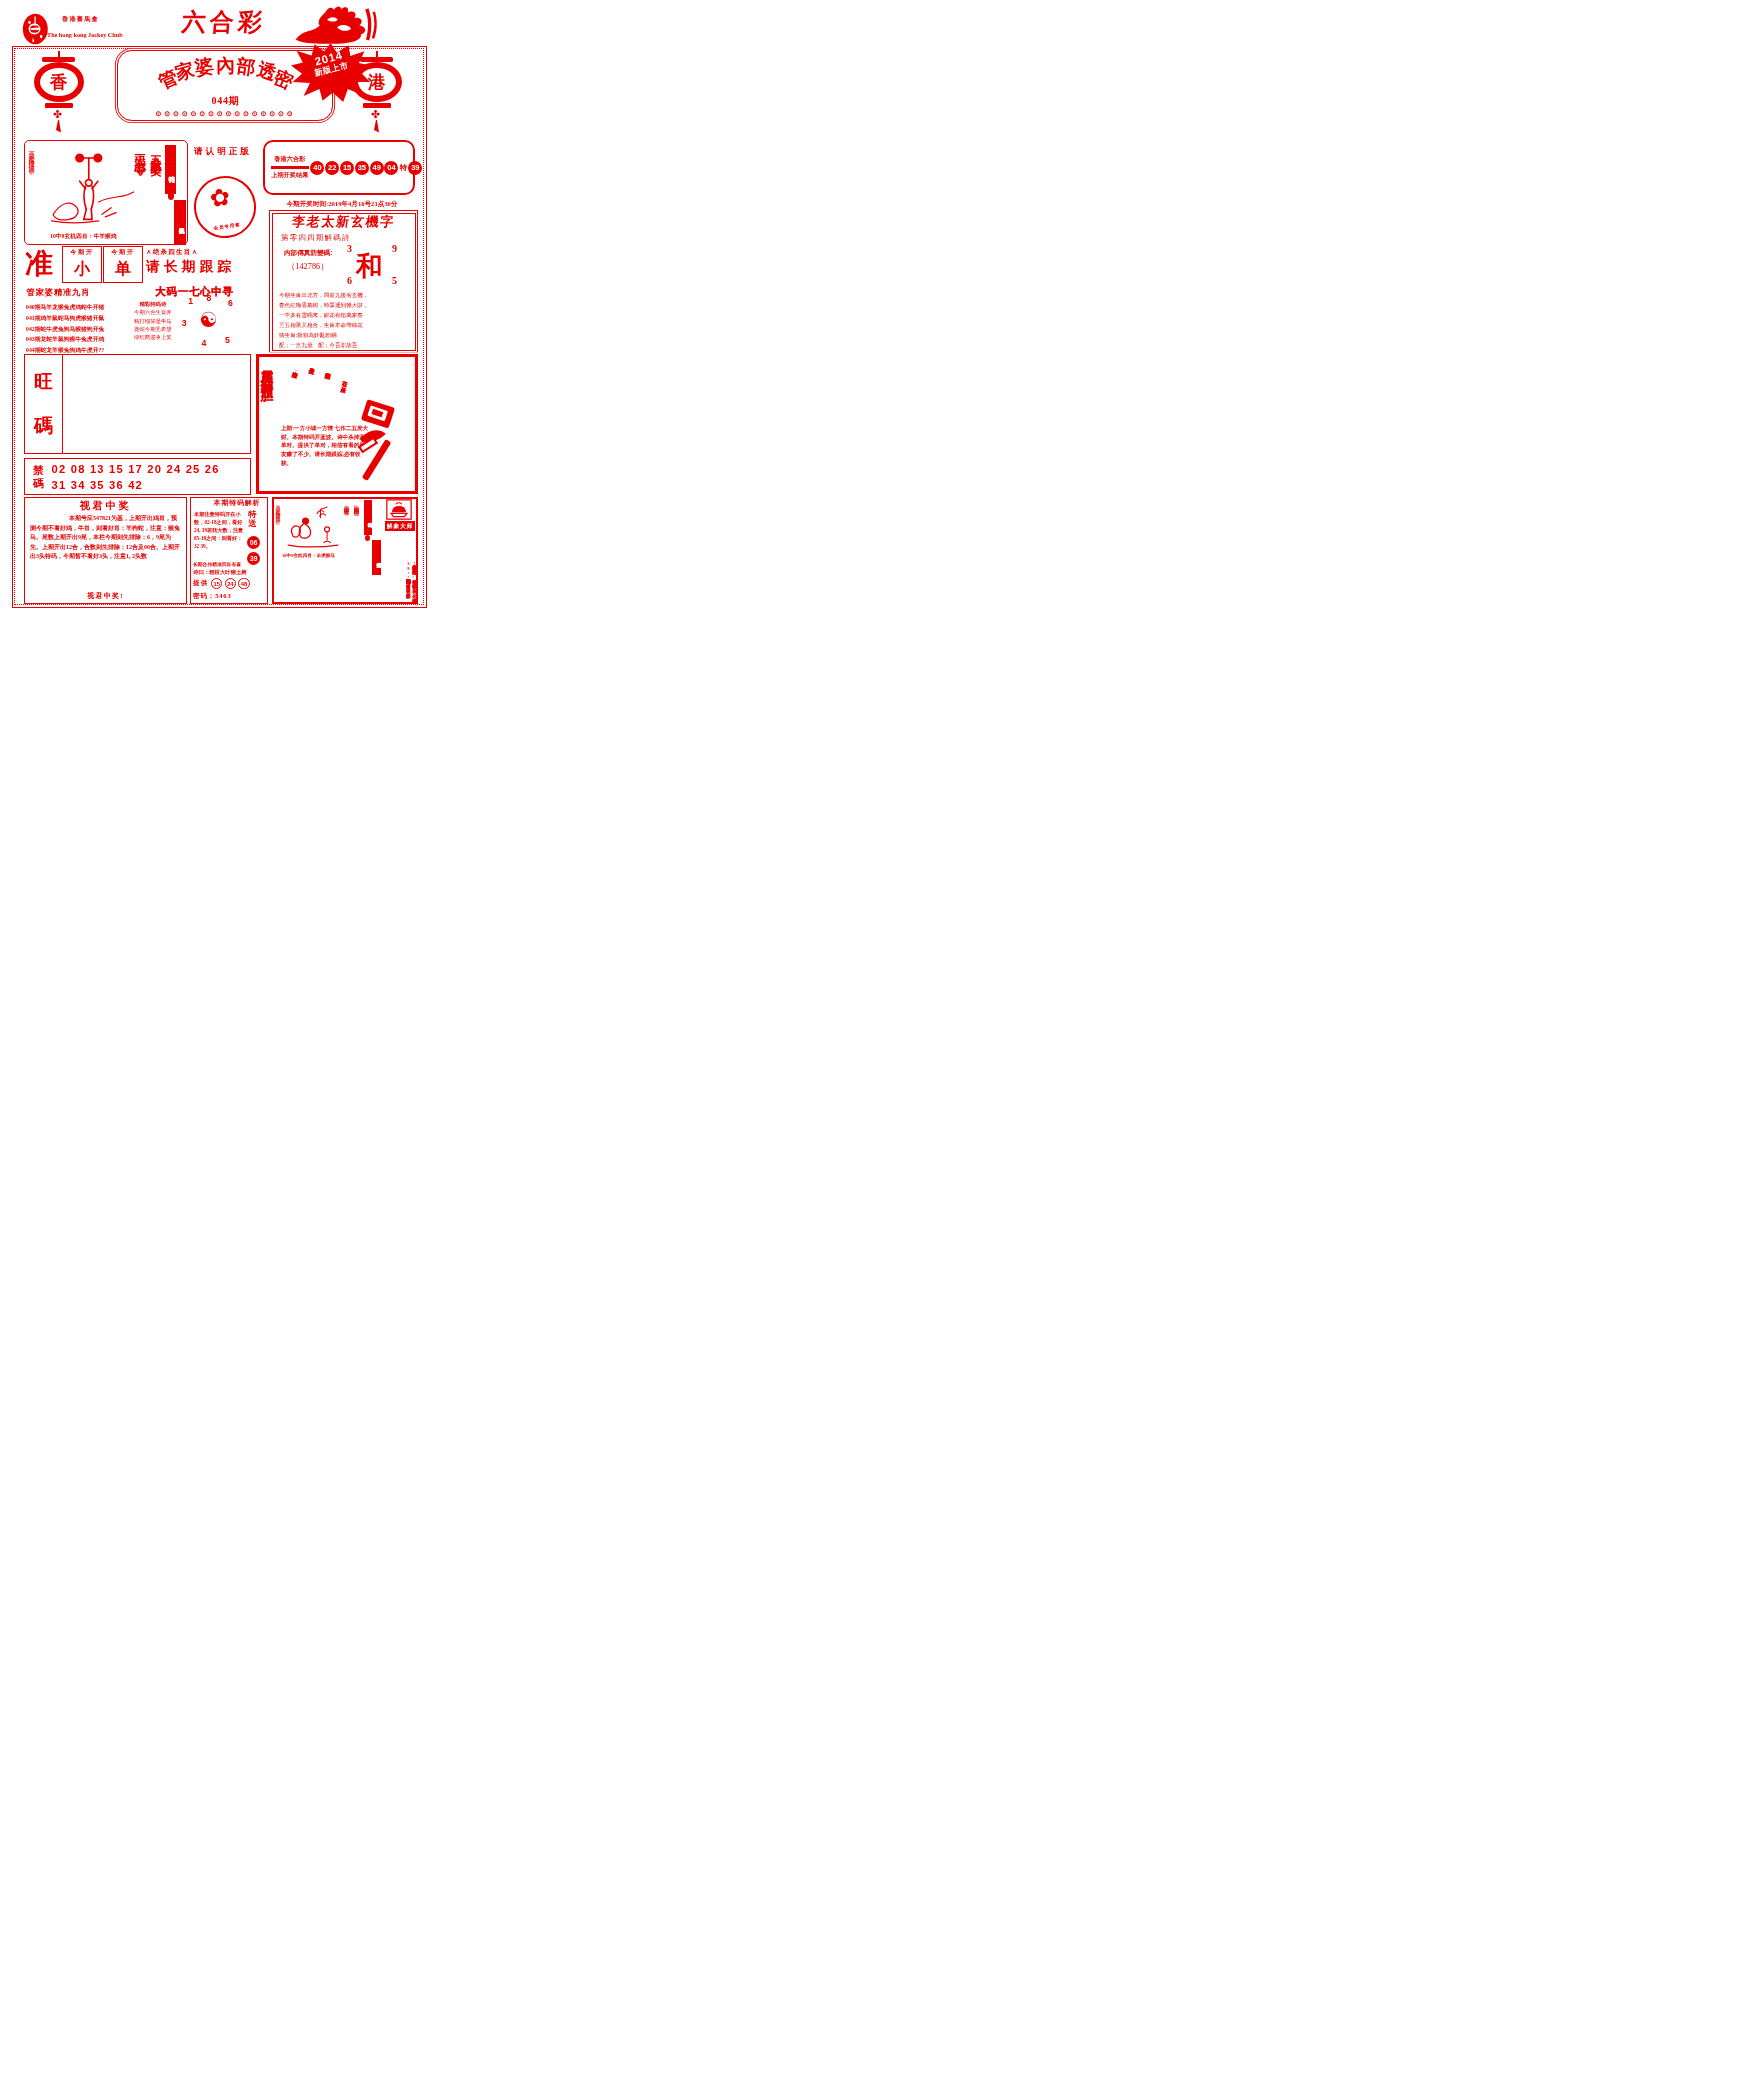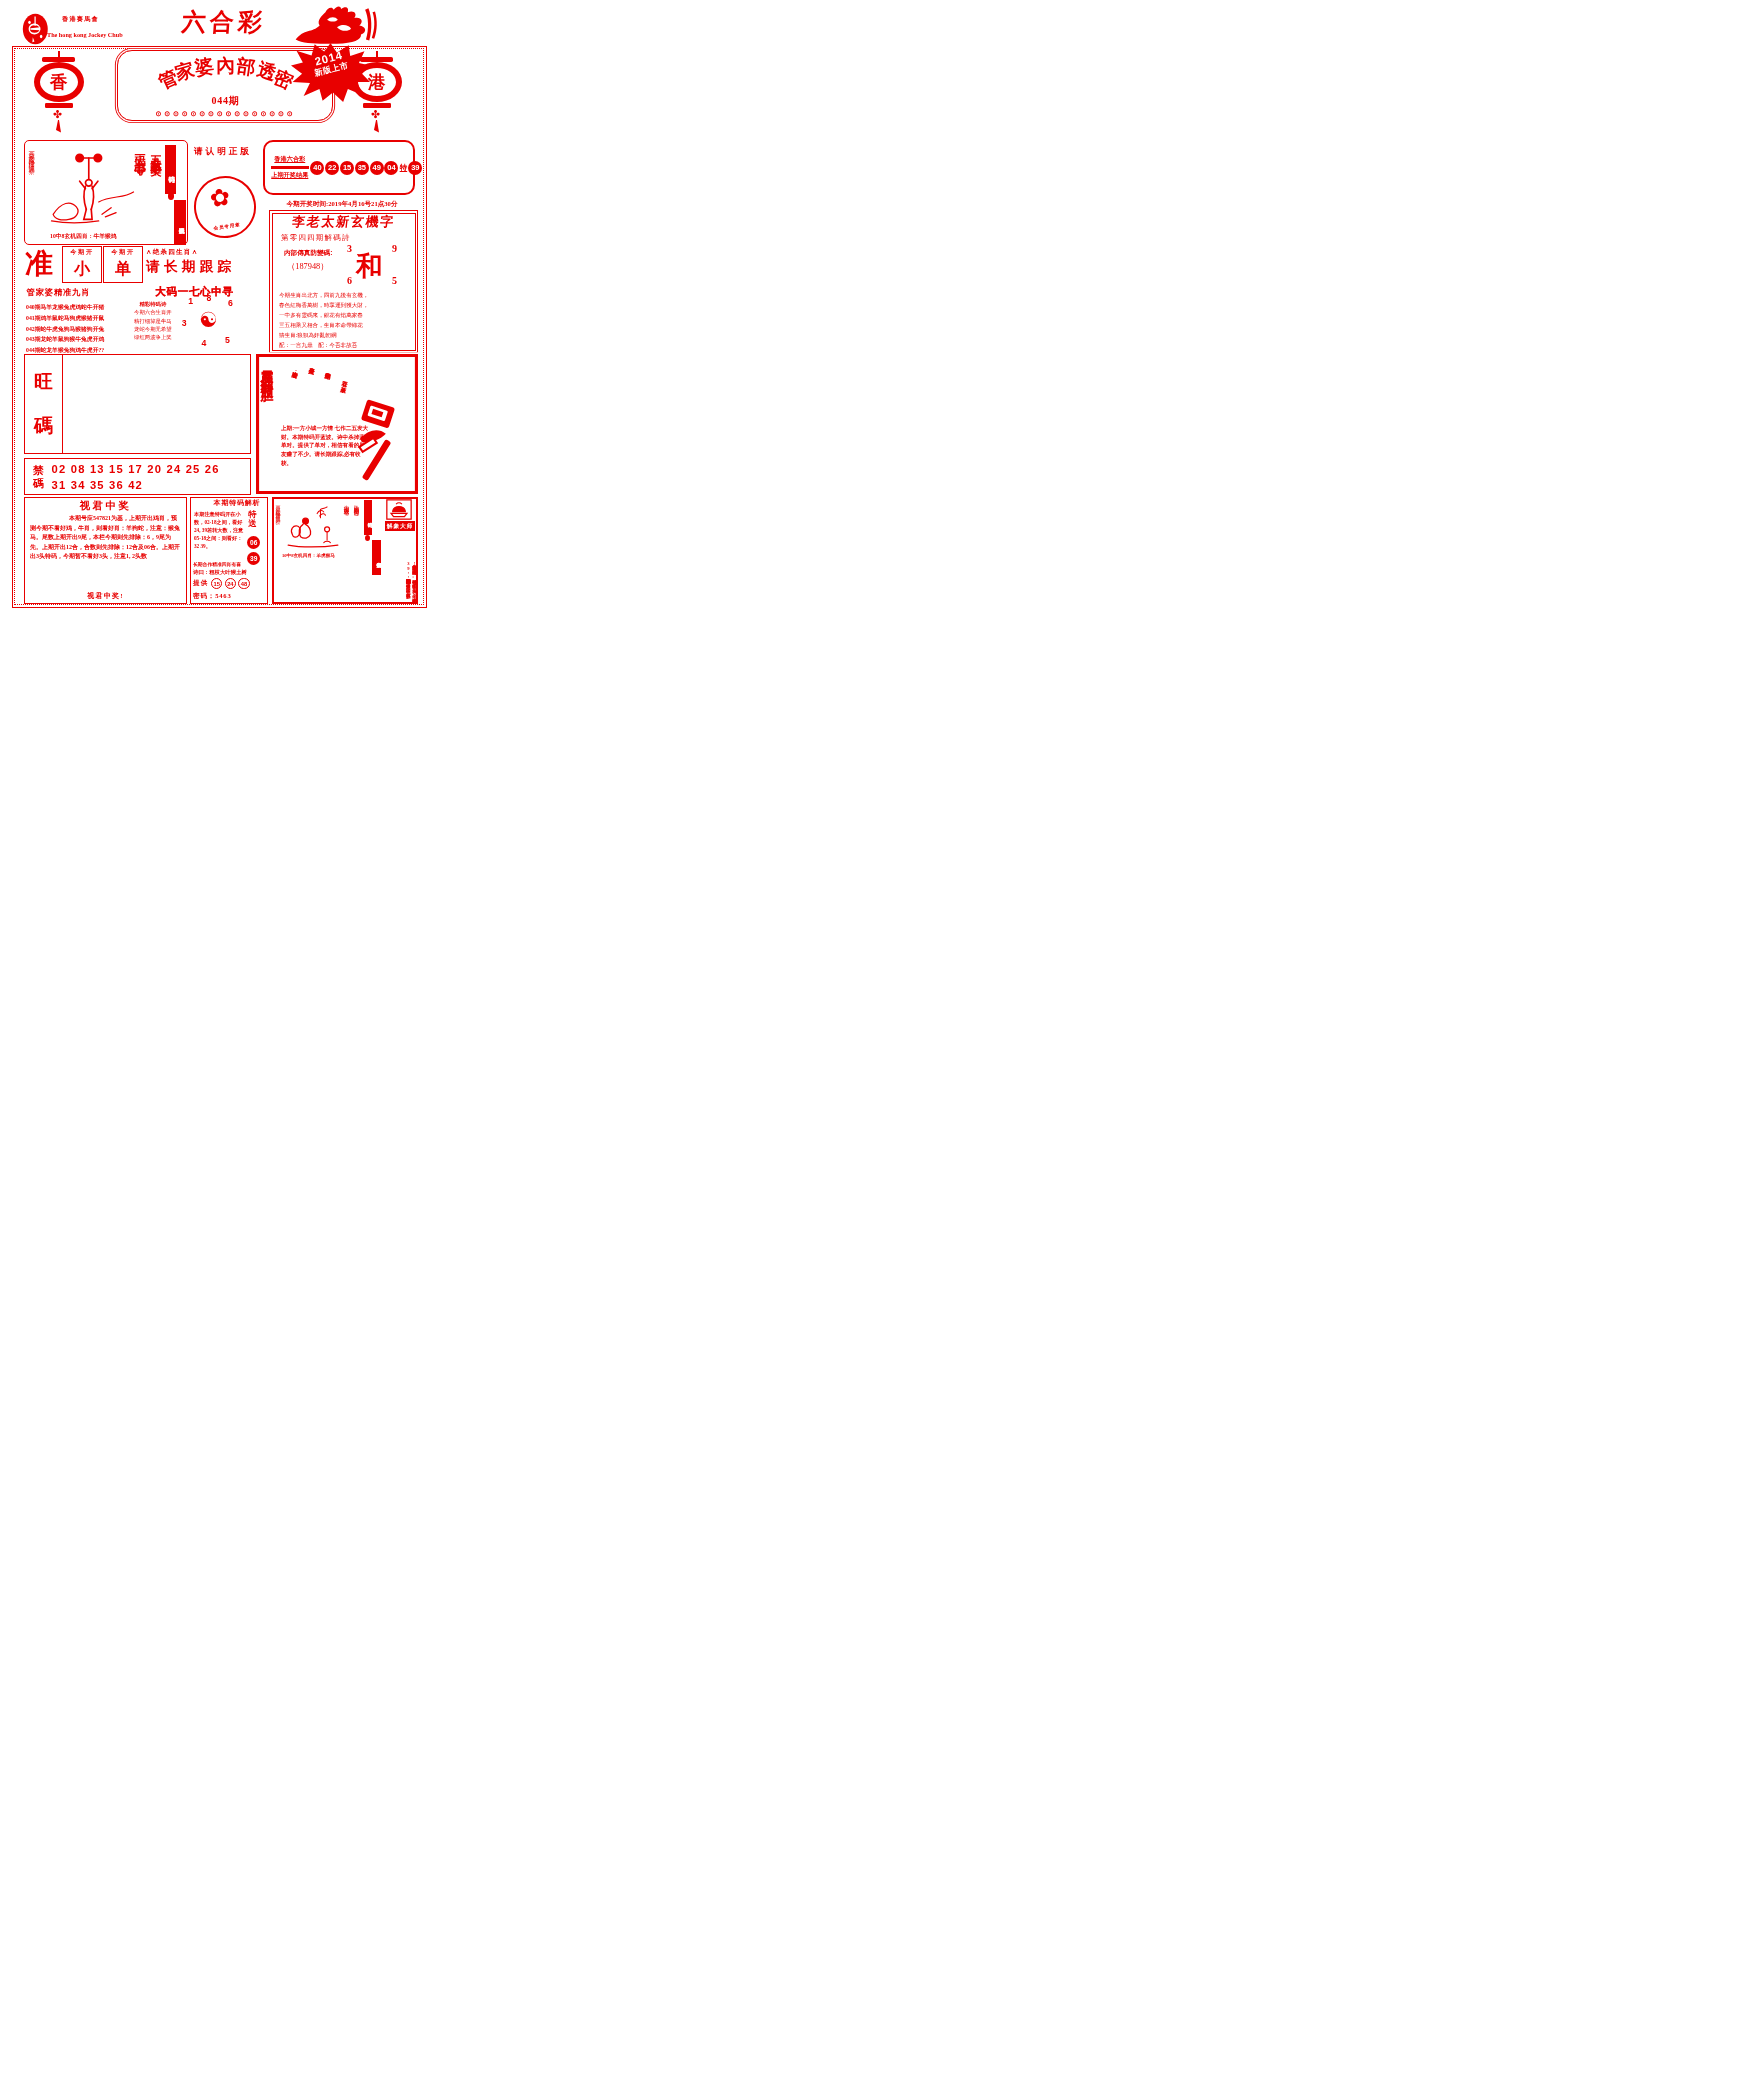--- a/index.html
+++ b/index.html
@@ -56,21 +56,21 @@
   .pb-col { font-size:11.2px; font-weight:bold; letter-spacing:1.7px; }
   .pb-col-r { left:148px; top:146px; height:96px; }
   .pb-col-l { left:132px; top:146px; height:96px; }
   .pb-strip { left:165px; top:145px; width:10.8px; height:49px; background:#e80000; color:#fff; text-align:center; font-size:6.6px; font-weight:bold; padding-top:2.5px; }
   .pb-dot { left:168px; top:192px; width:5.8px; height:7.5px; background:#e80000; border-radius:50%; }
   .pb-badge { left:174px; top:200px; width:11.6px; height:45px; background:#e80000; color:#fff; text-align:center; font-size:5.8px; font-weight:bold; padding-top:1.7px; }
   .pb-caption { left:50px; top:232px; width:108px; font-size:5.8px; font-weight:bold; }
 
   
   .authentic { left:194px; top:146px; font-size:8.7px; font-weight:bold; letter-spacing:2.9px; }
-  .capsule { left:263px; top:140px; width:152px; height:55px; border:2.5px solid #e80000; border-radius:10px; display:flex; align-items:center; padding:1.7px 3.3px 1.7px 5.8px; gap:1.7px;text-decoration:underline; }
+  .capsule { left:263px; top:140px; width:152px; height:55px; border:2.5px solid #e80000; border-radius:10px; display:flex; align-items:center; padding:1.7px 3.3px 1.7px 5.8px; gap:1.7px; }
   .cap-left { width:40px; display:flex; flex-direction:column; gap:1.7px; align-items:center; }
   .cap-left .t { font-size:6.2px; font-weight:bold; white-space:nowrap; }
   .cap-bar { width:38px; height:2.9px; background:#e80000; }
   .balls { display:flex; align-items:center; gap:0.8px; }
   .ball { width:14px; height:14px; border-radius:50%; background:#e80000; color:#fff; display:flex; align-items:center; justify-content:center; font-size:7.5px; font-weight:bold; font-family:"Liberation Sans",sans-serif; }
   .sp-label { font-size:7.5px; font-weight:bold; margin:0 0.4px; }
   .draw-time { left:266px; top:200px; width:152px; text-align:center; font-size:6.6px; font-weight:bold; }
   .stamp { left:194px; top:176px; width:62px; height:62px; border:2.1px solid #e80000; border-radius:50%; transform:rotate(-10deg); }
   .stamp-flower { left:210px; top:186px; font-size:24px; line-height:1; transform:rotate(-10deg); }
   .stamp-txt { left:204px; top:224px; width:46px; text-align:center; font-size:4.6px; font-weight:bold; transform:rotate(-8deg); letter-spacing:0.8px; }
@@ -275,21 +275,21 @@
   <div class="abs draw-time nowrap">今期开奖时间:2019年4月16号21点30分</div>
   <div class="abs stamp"></div>
   <div class="abs stamp-flower">✿</div>
   <div class="abs stamp-txt nowrap">会员专用章</div>
 
   <div class="abs mystic"></div>
   <div class="abs mystic-in"></div>
   <div class="abs my-title nowrap">李老太新玄機字</div>
   <div class="abs my-sub nowrap">第零四四期解碼詩</div>
   <div class="abs my-anti nowrap">内部傳真防變碼:</div>
-  <div class="abs my-code nowrap">（187948）</div>
+  <div class="abs my-code nowrap">（142786）</div>
   <div class="abs my-he">和</div>
   <div class="abs my-c" style="left:347px; top:243px;">3</div>
   <div class="abs my-c" style="left:392px; top:243px;">9</div>
   <div class="abs my-c" style="left:347px; top:275px;">6</div>
   <div class="abs my-c" style="left:392px; top:275px;">5</div>
   <div class="abs my-poem">
     <div>今期生肖出北方，四前九後有玄機，</div>
     <div>春色紅梅香萬樹，時享運到獲大財，</div>
     <div>一中多有靈碼來，銀花有焰萬家春</div>
     <div>三五相乘又相合，生肖本命帶綠花</div>

